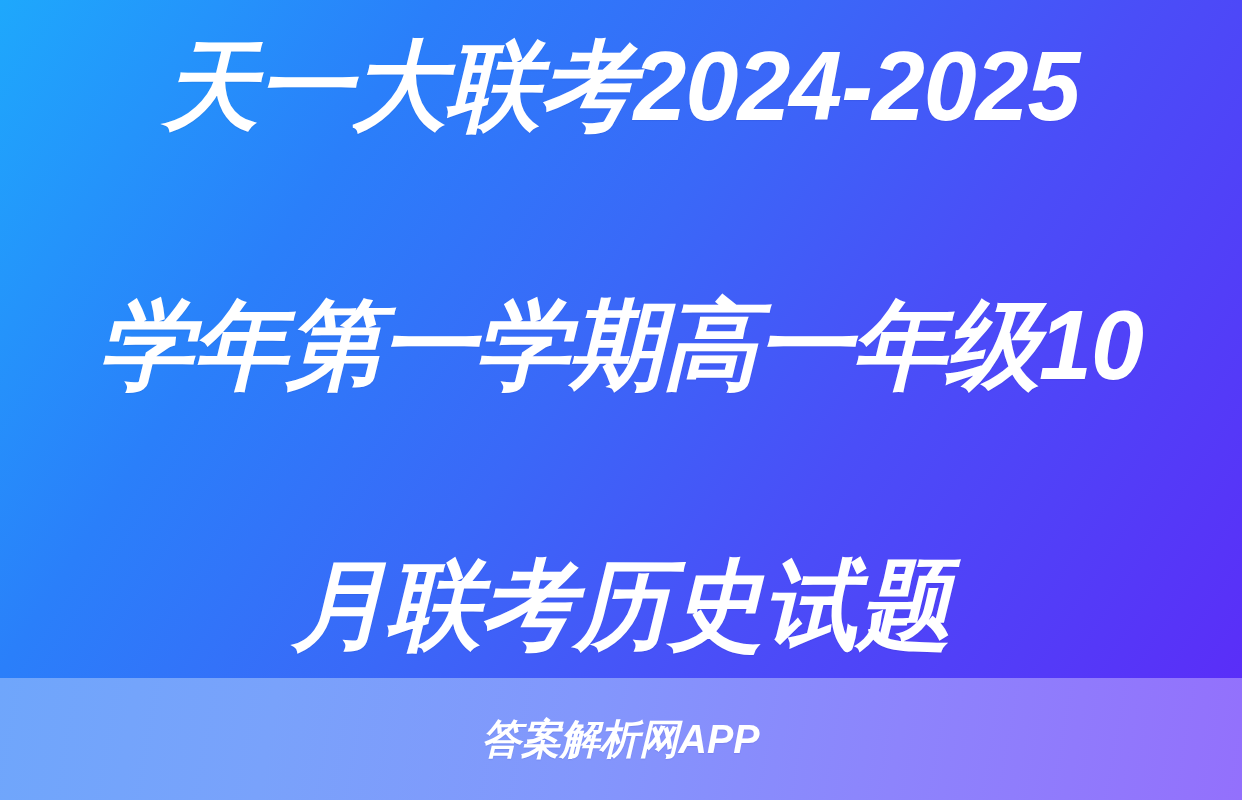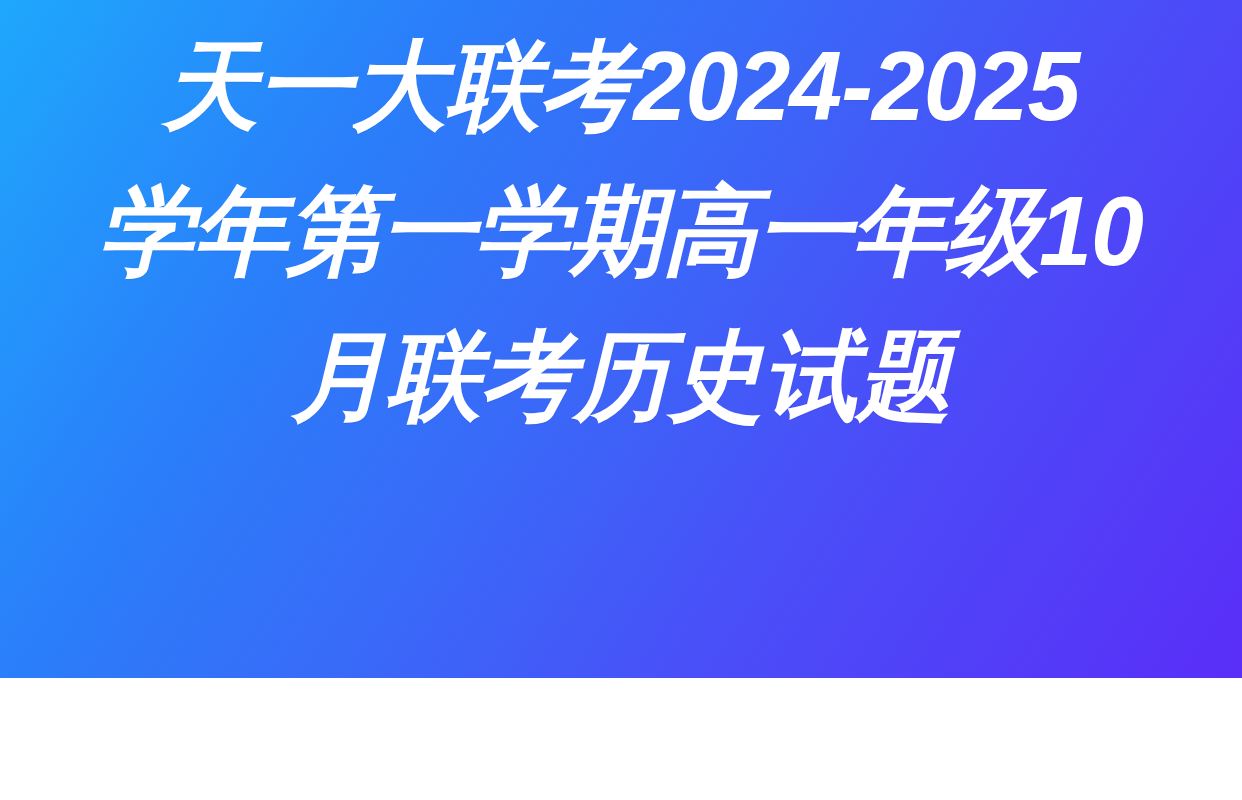--- a/index.html
+++ b/index.html
@@ -37,21 +37,21 @@
   
   #title-block {
     position: absolute;
     left: 0;
     top: 0;
     width: 1242px;
     height: 678px;
     display: flex;
     flex-direction: column;
     align-items: center;
-    justify-content: flex-start;
+    justify-content: space-between;
     padding-top: 14px;
     box-sizing: border-box;
   }
 
   .title-line {
     display: block;
     color: #ffffff;
     font-size: 98px;
     line-height: 1.48;
     font-weight: 700;
@@ -98,14 +98,17 @@
 <div id="cover-card">
 
   <div id="hero-panel"></div>
 
   <div id="title-block">
     <span class="title-line">天一大联考2024-2025</span>
     <span class="title-line">学年第一学期高一年级10</span>
     <span class="title-line">月联考历史试题</span>
   </div>
 
+  <div id="footer-band">
+    <span id="footer-watermark">答案解析网APP</span>
+  </div>
 
 </div>
 
 </body></html>

